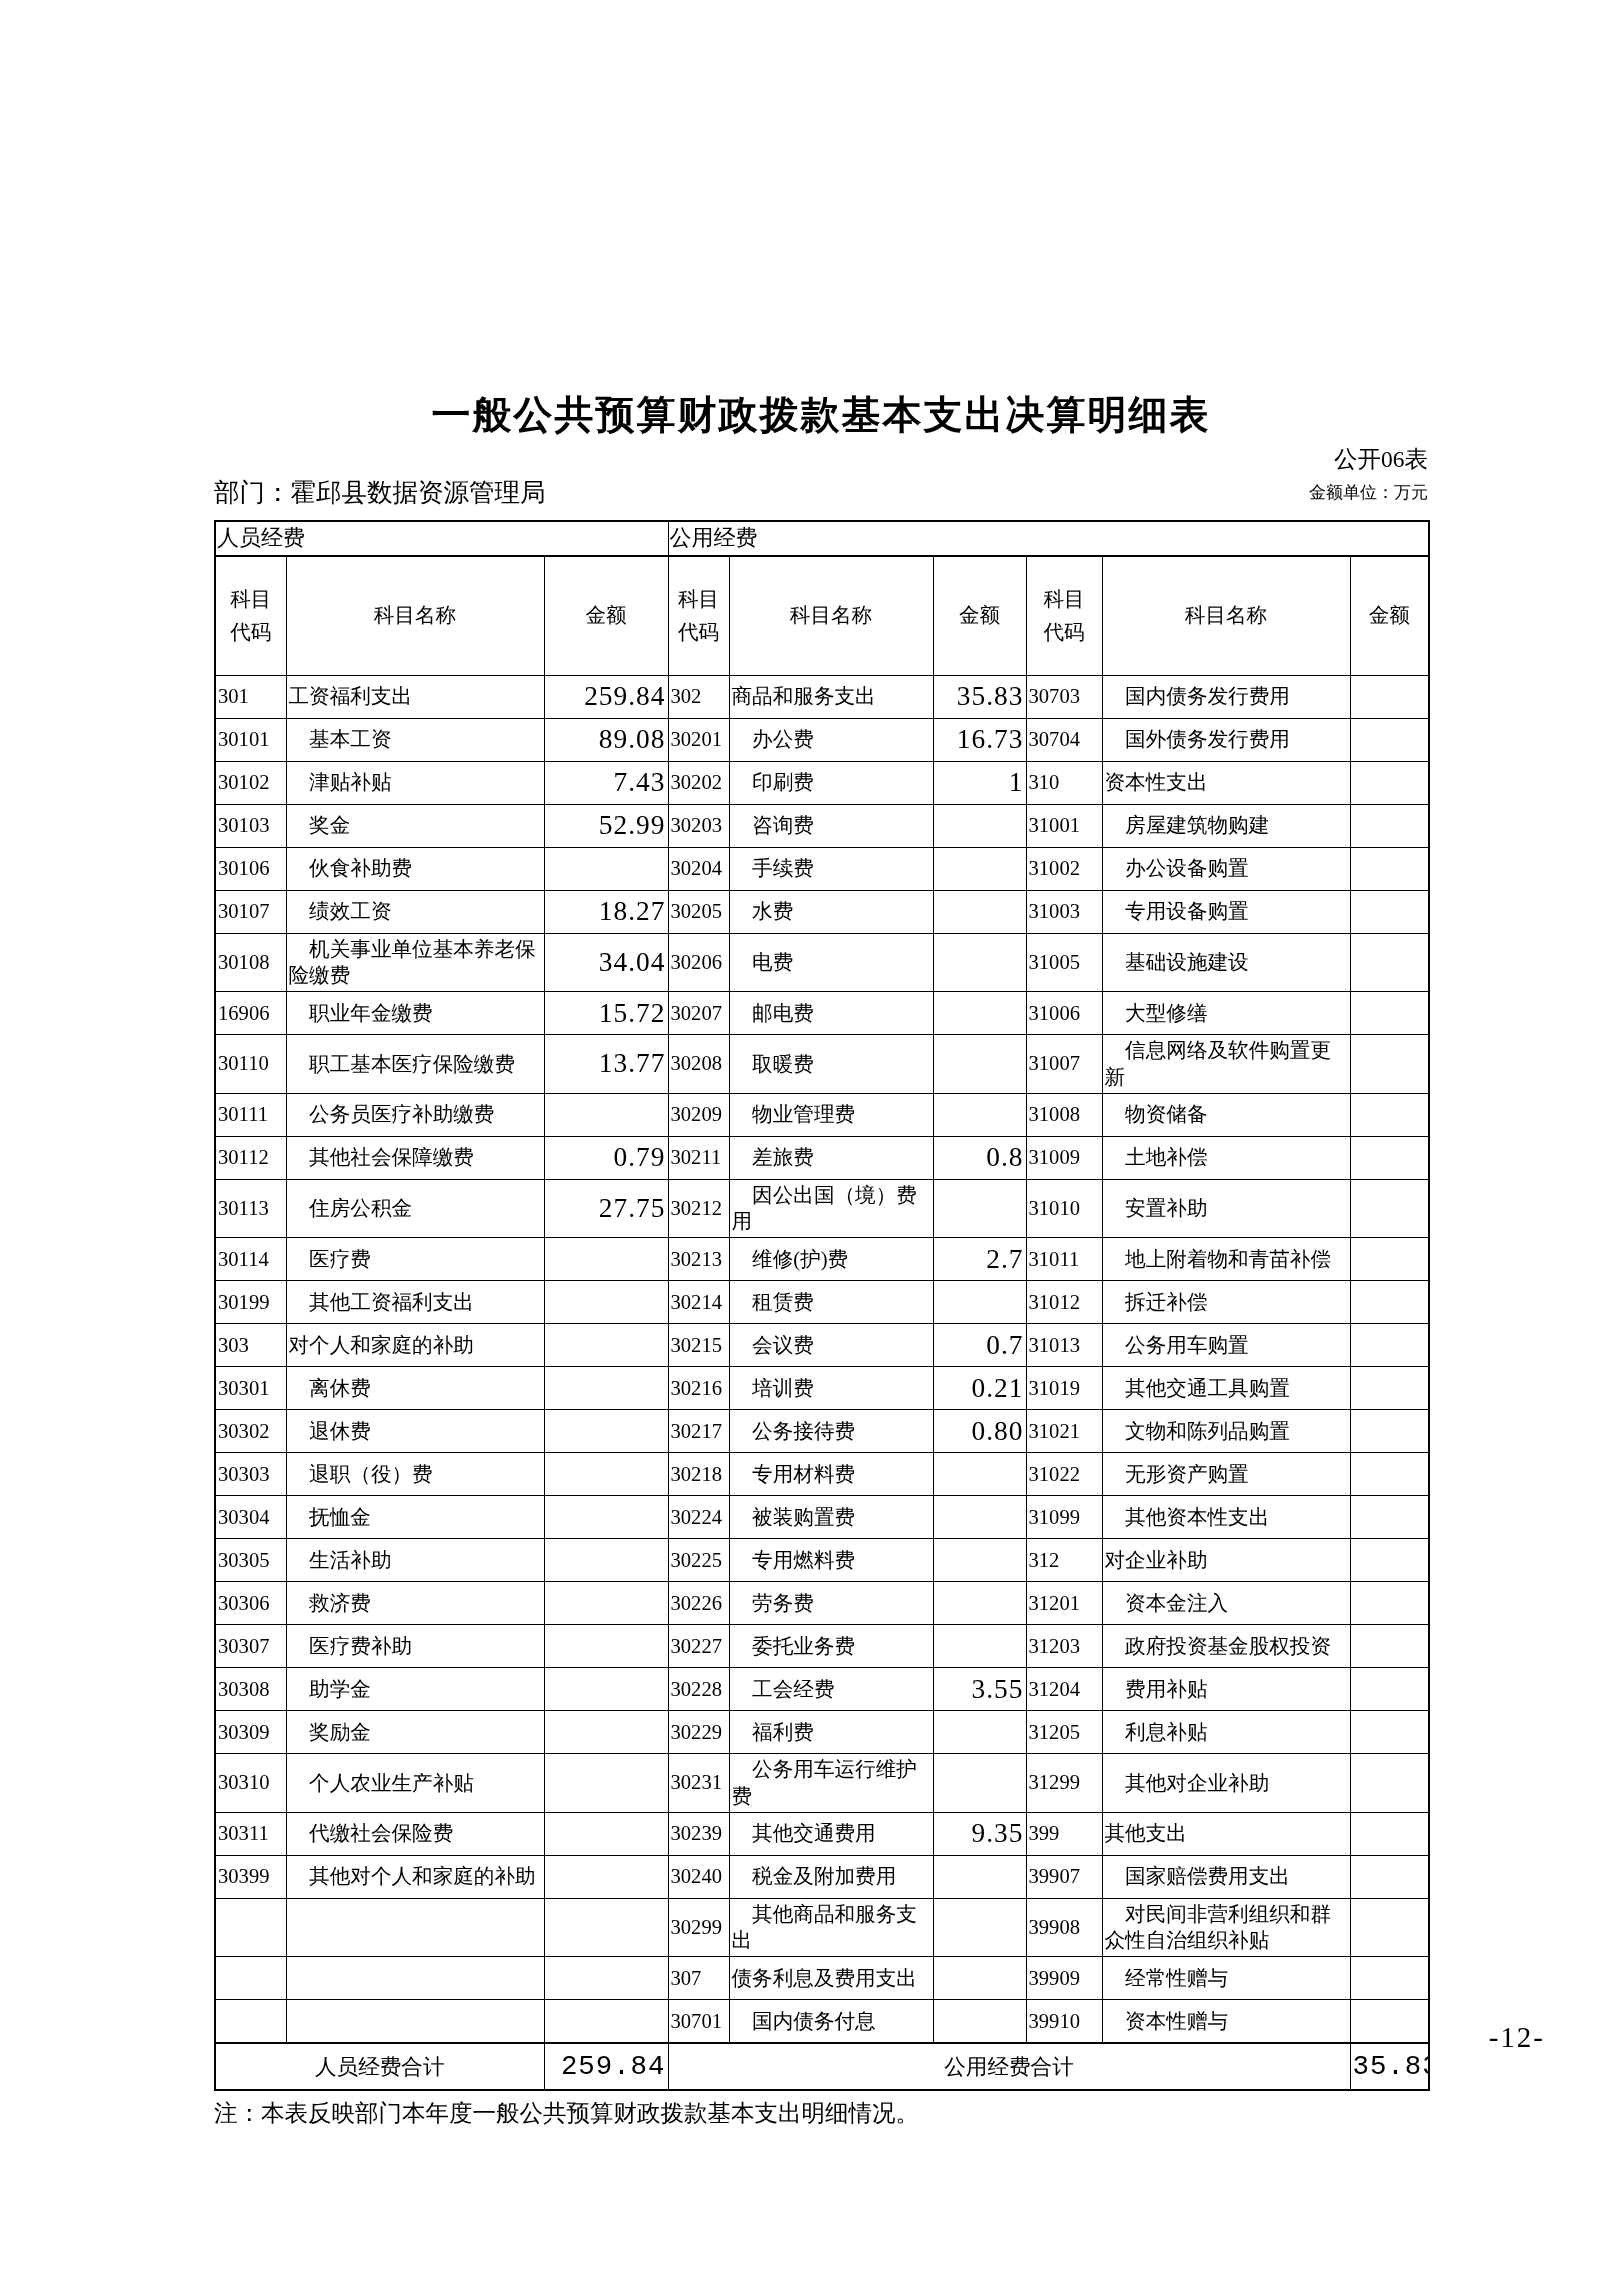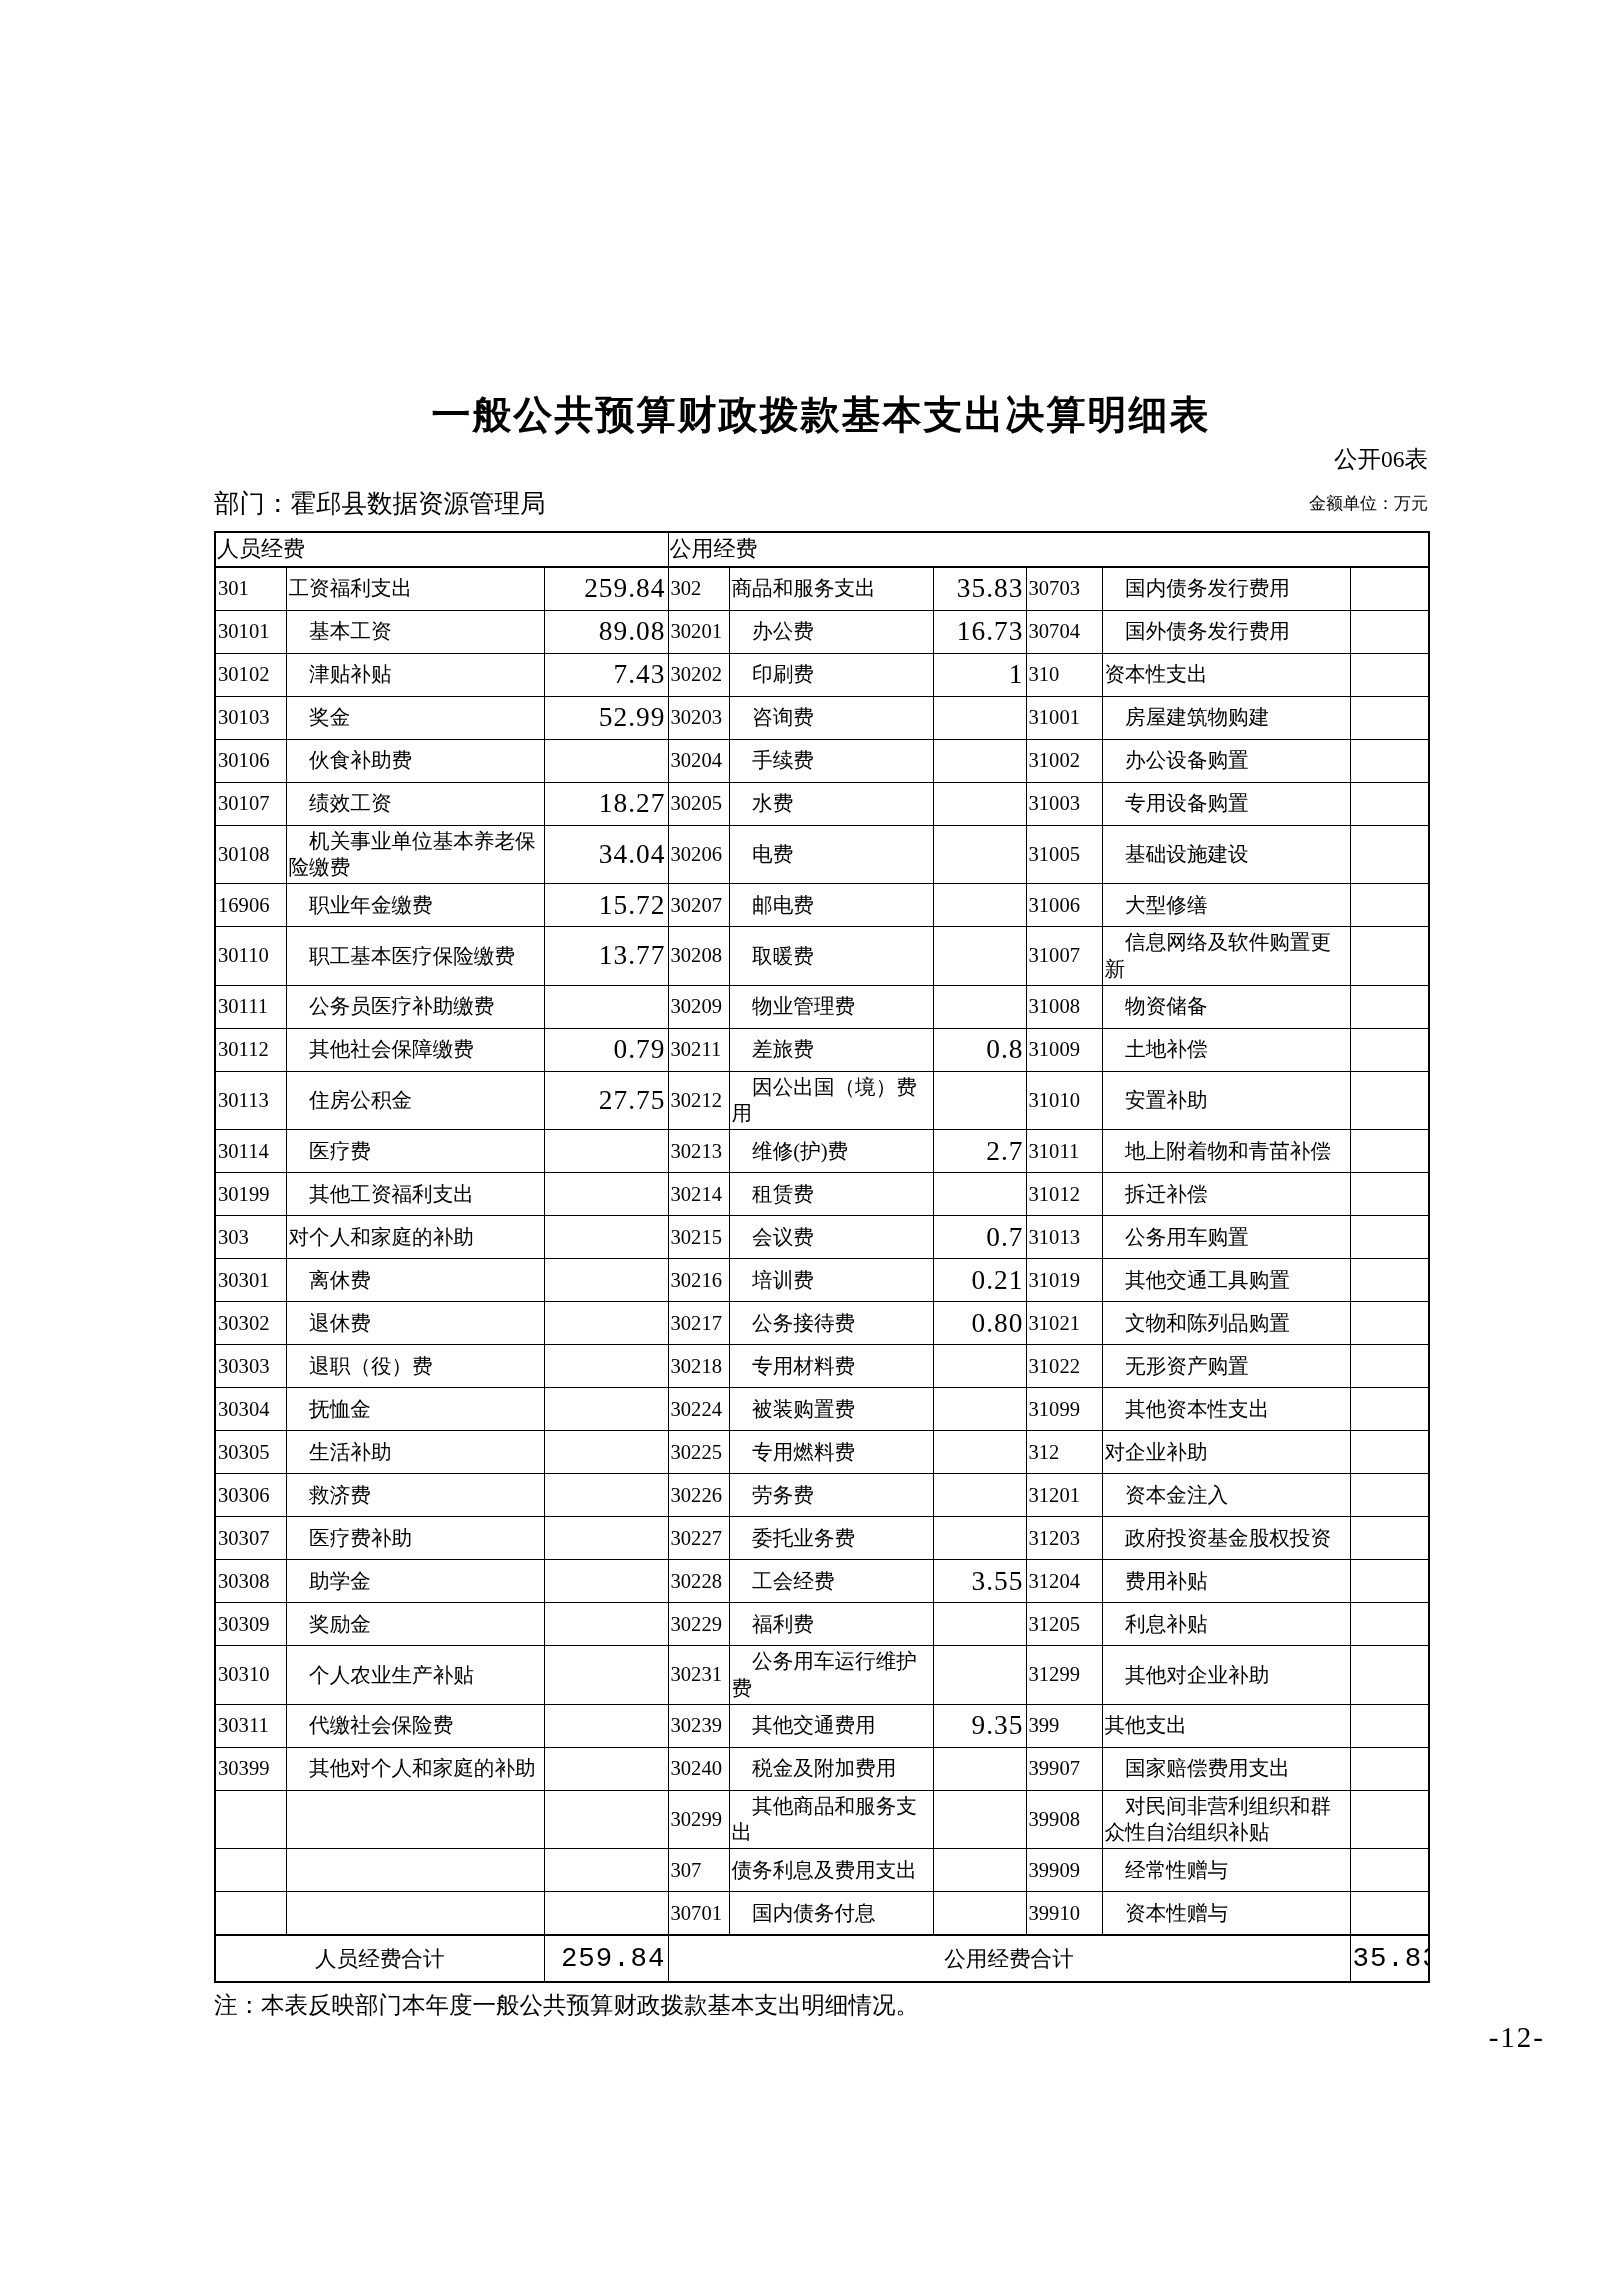--- a/index.html
+++ b/index.html
@@ -33,21 +33,21 @@
   .table-no {
     margin-top: 9px;
     text-align: right;
     font-size: 23.5px;
     line-height: 25.5px;
   }
   .meta-row {
     display: flex;
     justify-content: space-between;
     align-items: flex-end;
-    margin-top: 17px;
+    margin-top: 6px;
     margin-bottom: 13.7px;
   }
   .dept { font-size: 25.5px; line-height: 27.4px; }
   .unit { font-size: 17px; line-height: 27.4px; }
 
   table.budget {
     width: 1214px;
     table-layout: fixed;
     border-collapse: collapse;
     border: 2.9px solid #000;
@@ -137,20 +137,34 @@
         <col style="width:93px">
       <col style="width:76px">
         <col style="width:248px">
         <col style="width:79px">
     </colgroup>
     <thead>
       <tr class="group-row">
         <th colspan="3">人员经费</th>
         <th colspan="6">公用经费</th>
       </tr>
+      <tr class="col-row">
+        <th>科目
+代码</th>
+        <th>科目名称</th>
+        <th>金额</th>
+        <th>科目
+代码</th>
+        <th>科目名称</th>
+        <th>金额</th>
+        <th>科目
+代码</th>
+        <th>科目名称</th>
+        <th>金额</th>
+      </tr>
     </thead>
     <tbody>
         <tr>
           <td class="code">301</td>
           <td class="name">工资福利支出</td>
           <td class="amt">259.84</td>
           <td class="code">302</td>
           <td class="name">商品和服务支出</td>
           <td class="amt">35.83</td>
           <td class="code">30703</td>

